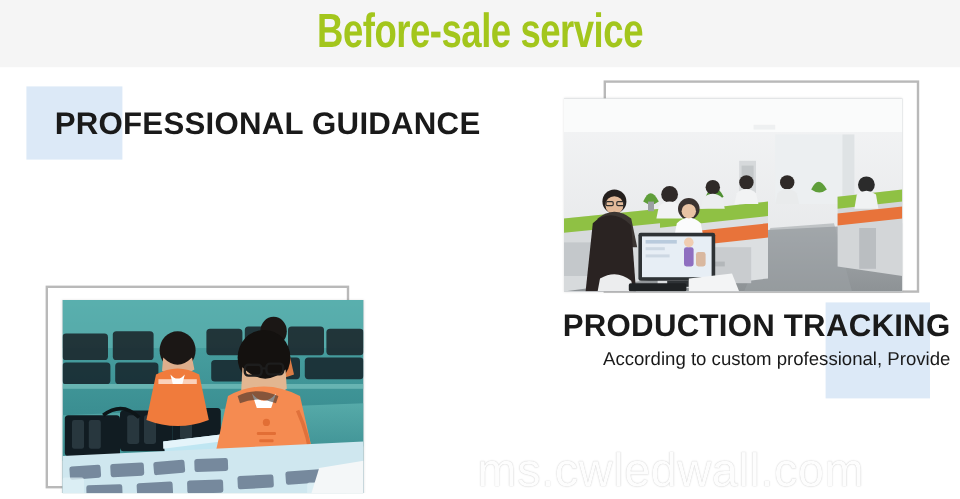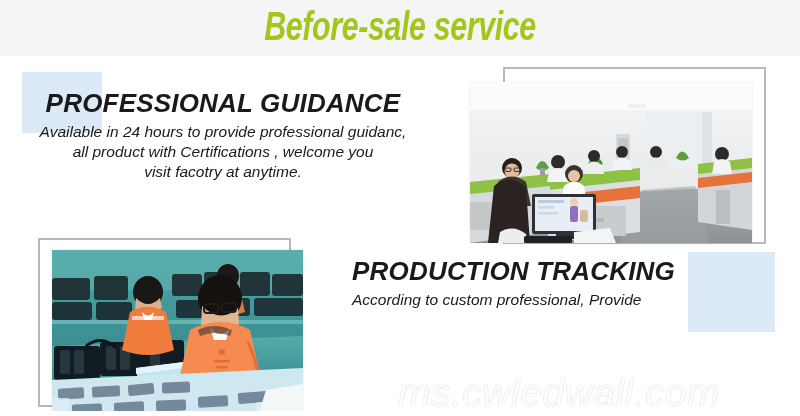--- a/index.html
+++ b/index.html
@@ -12,21 +12,20 @@
     font-family: "Liberation Sans", sans-serif;
     -webkit-font-smoothing: antialiased;
   }
 
   #page {
     position: relative;
     width: 800px;
     height: 411px;
     overflow: hidden;
     background: #ffffff;
-    font-style: italic;
   }
 
   
   .top-band {
     position: absolute;
     left: 0; top: 0;
     width: 800px; height: 56px;
     background: #f5f5f5;
   }
   .page-title {
@@ -69,21 +68,21 @@
     box-shadow: 0 0 2px rgba(0,0,0,0.12);
   }
   .photo-office  { left: 470px; top: 82px;  width: 282px; height: 161px; }
   .photo-factory { left: 52px;  top: 250px; width: 251px; height: 166px; }
 
   .photo svg { display: block; width: 100%; height: 100%; }
 
   
   .text-block { position: absolute; }
   .block-guidance { left: 8px;   top: 90px;  width: 430px; text-align: center; }
-  .block-tracking { left: 352px; top: 258px; width: 440px; text-align: left; }
+  .block-tracking { left: 352px; top: 258px; width: 440px; text-align: right; }
 
   .block-heading {
     font-size: 26px;
     line-height: 26px;
     font-weight: bold;
     color: #1a1a1a;
     letter-spacing: 0.2px;
     white-space: nowrap;
   }
   .block-body {
@@ -324,25 +323,20 @@
         <rect x="0" y="148" width="18" height="14" rx="2"></rect>
         <rect x="204" y="152" width="32" height="14" rx="2"></rect>
       </g>
 
       <polygon points="214,140 251,134 251,166 206,166" fill="#f4f7f8"></polygon>
     </svg>
   </div>
 
   <div class="text-block block-guidance">
     <div class="block-heading">PROFESSIONAL GUIDANCE</div>
-    <div class="block-body">
-      <span class="line">Available in 24 hours to provide professional guidanc,</span>
-      <span class="line">all product with Certifications , welcome you</span>
-      <span class="line">visit facotry at anytime.</span>
-    </div>
   </div>
 
   <div class="text-block block-tracking">
     <div class="block-heading">PRODUCTION TRACKING</div>
     <div class="block-body">
       <span class="line">According to custom professional, Provide</span>
     </div>
   </div>
 
   <div class="watermark">ms.cwledwall.com</div>

